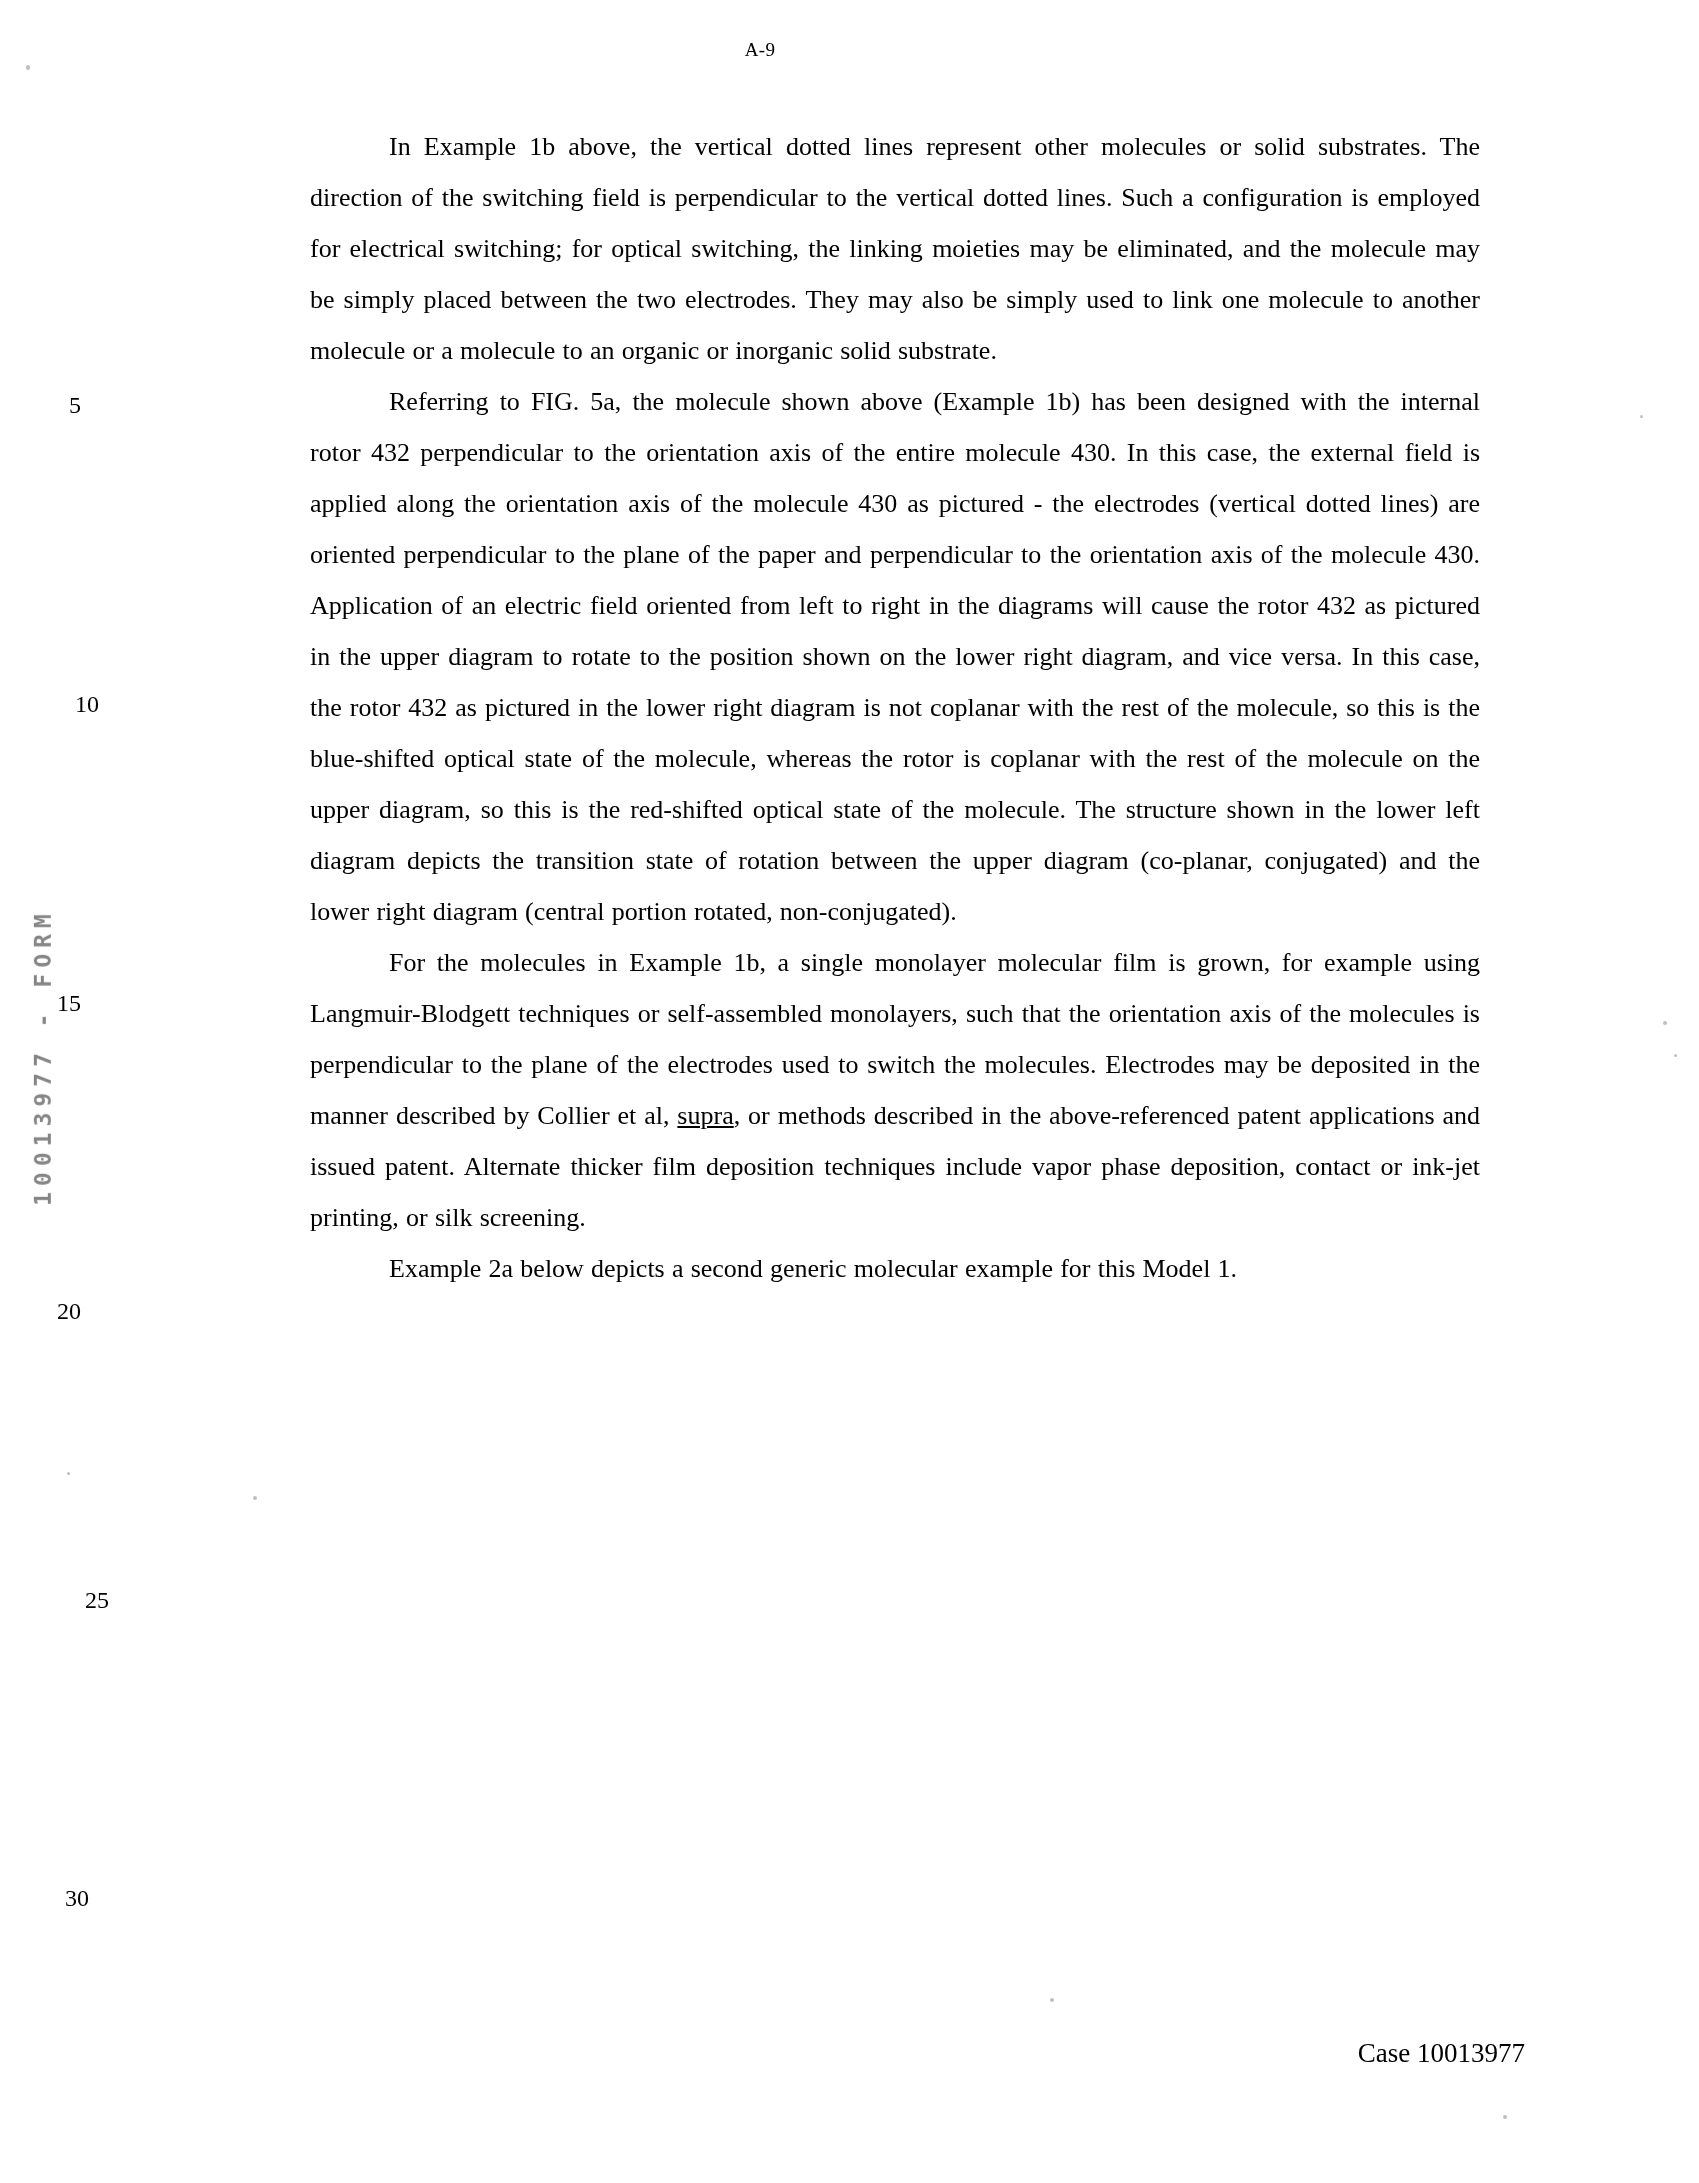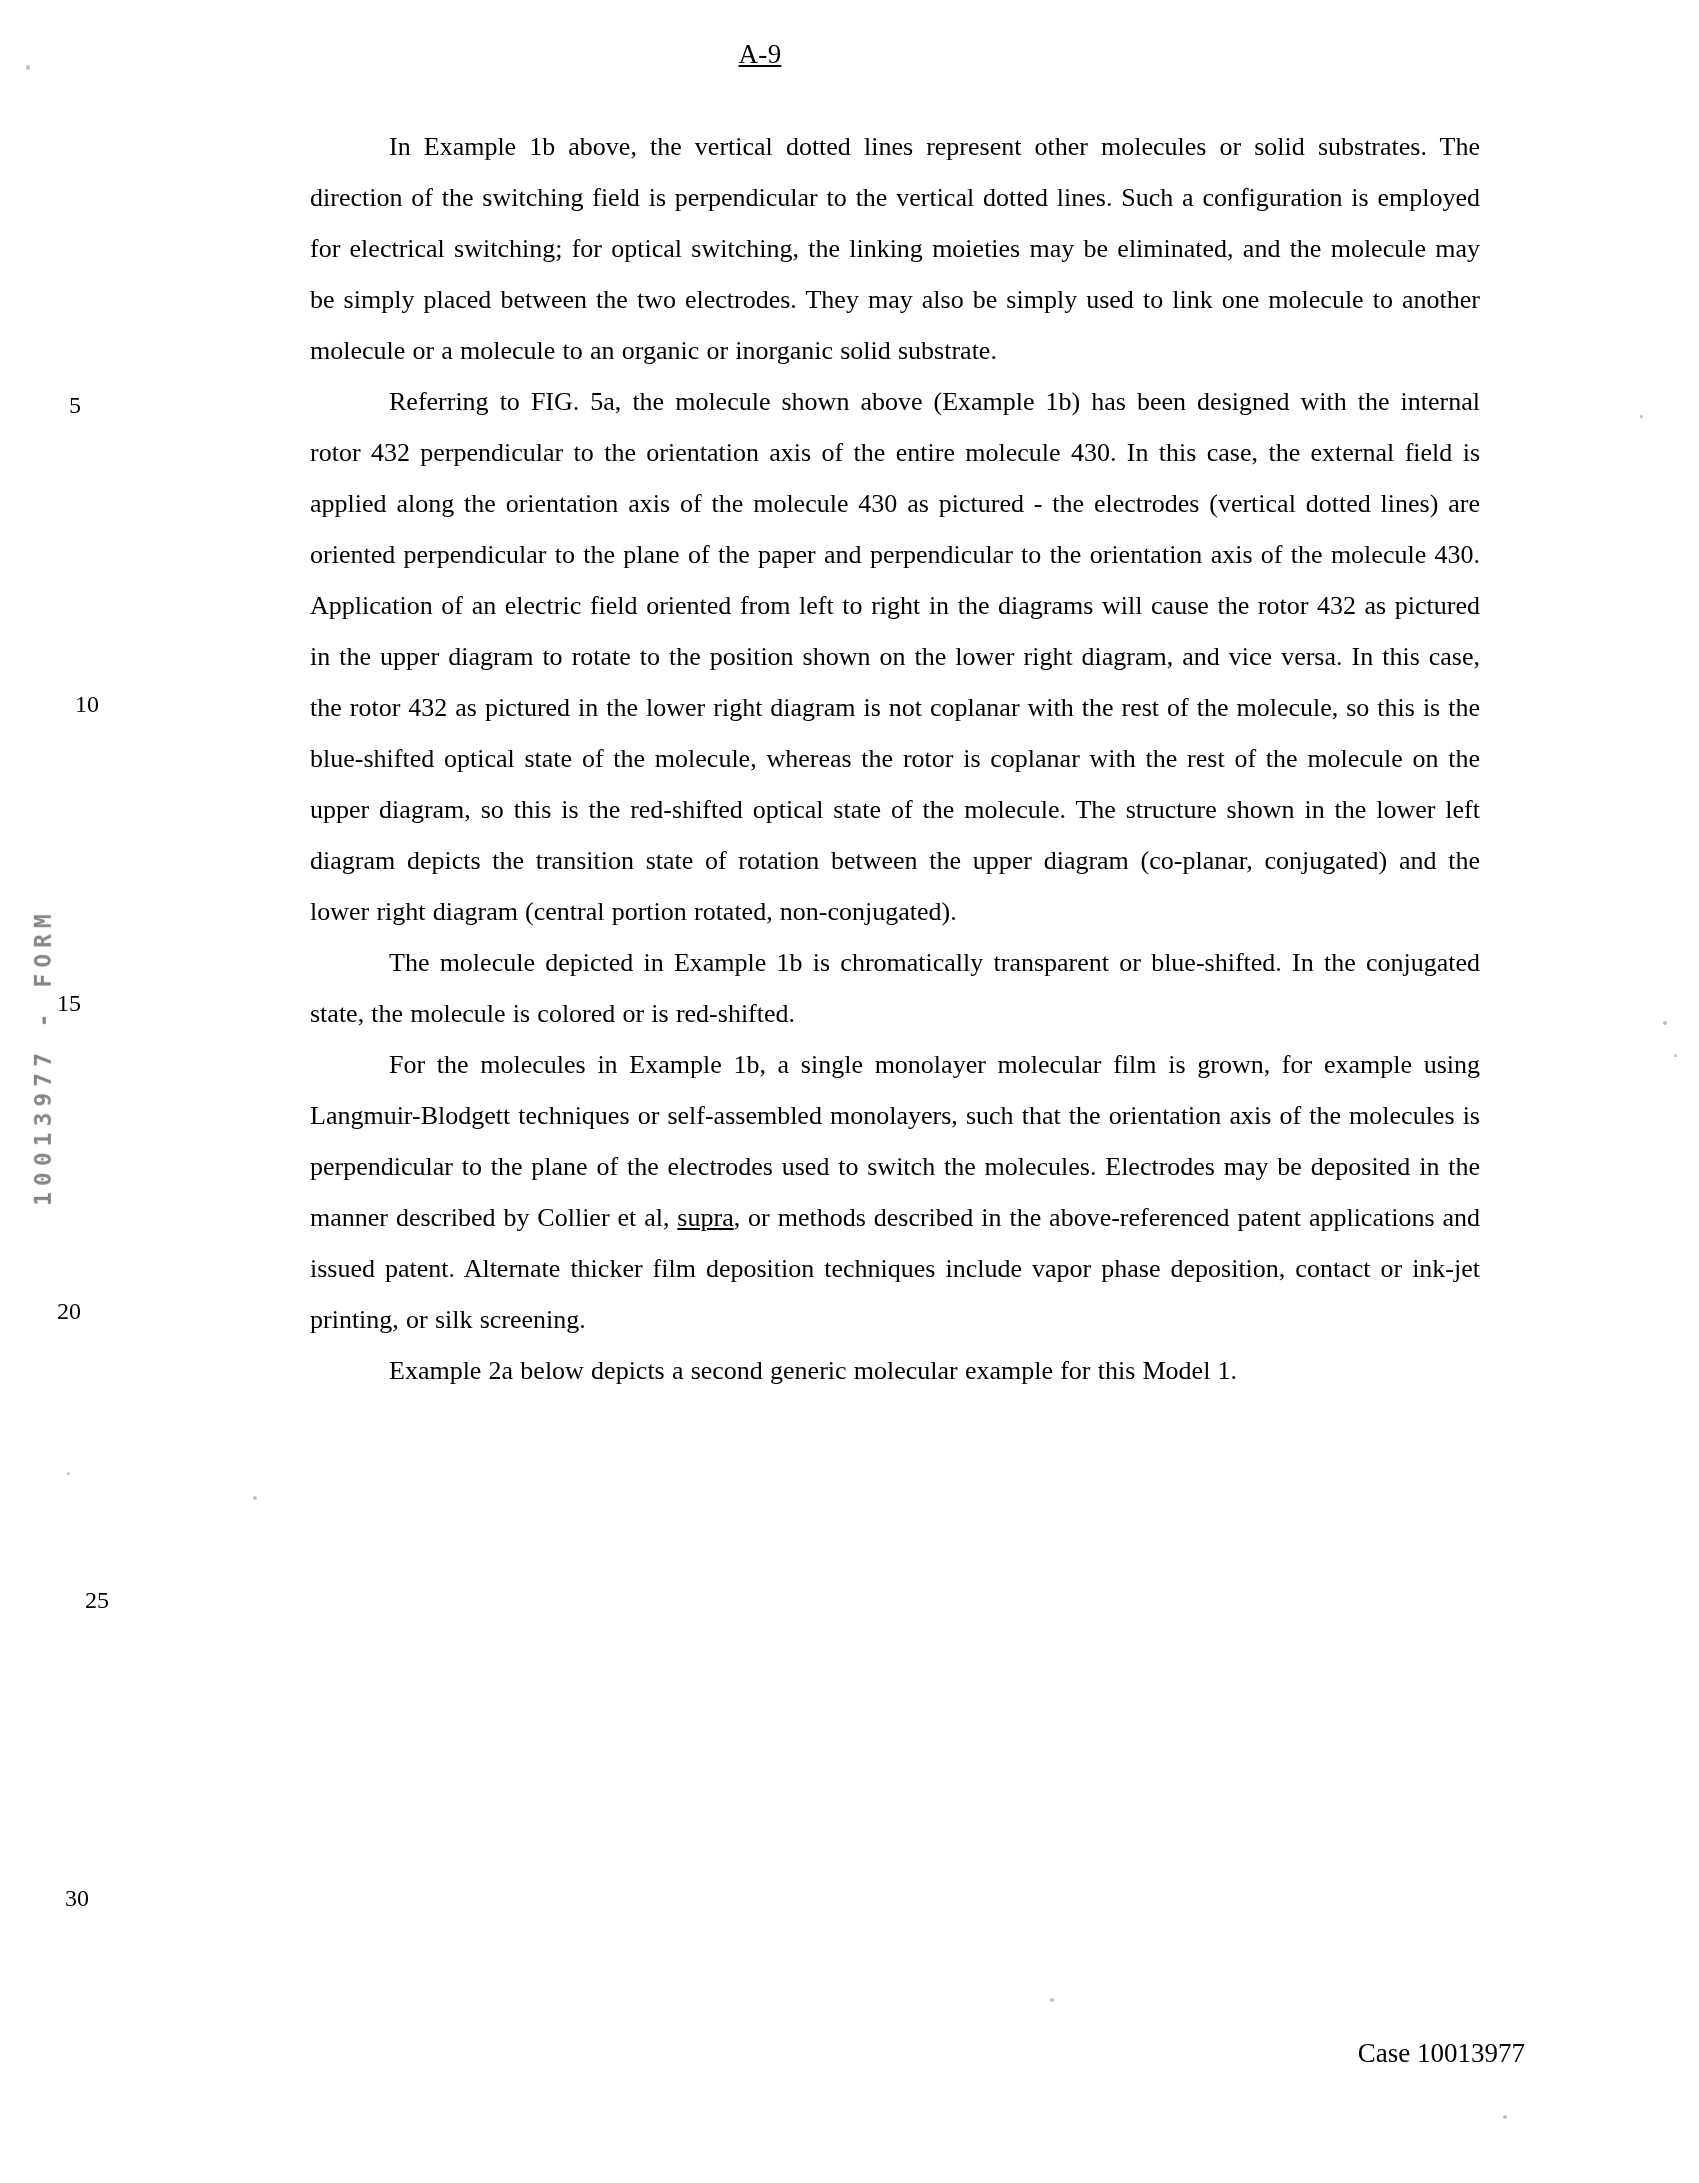--- a/index.html
+++ b/index.html
@@ -20,23 +20,22 @@
     overflow: hidden;
   }
 
   
   #page-header {
     position: absolute;
     top: 39px;
     left: 0;
     width: 1520px;
     text-align: center;
-    font-size: 27px;
+    font-size: 19px;
     letter-spacing: 0.3px;
-    text-decoration: underline;
   }
 
   
   #body-column {
     position: absolute;
     top: 121px;
     left: 310px;
     width: 1170px;
   }
 
@@ -133,21 +132,20 @@
       <div class="line-number" style="top: 691px; padding-left: 18px;">10</div>
       <div class="line-number" style="top: 990px; font-family: Liberation Serif, serif;">15</div>
       <div class="line-number" style="top: 1298px;">20</div>
       <div class="line-number" style="top: 1587px; padding-left: 28px;">25</div>
       <div class="line-number" style="top: 1885px; margin-left: 8px;">30</div>
     </div>
 
   <div id="body-column">
       <p class="para" id="para-1">In Example 1b above, the vertical dotted lines represent other molecules or solid substrates. The direction of the switching field is perpendicular to the vertical dotted lines. Such a configuration is employed for electrical switching; for optical switching, the linking moieties may be eliminated, and the molecule may be simply placed between the two electrodes. They may also be simply used to link one molecule to another molecule or a molecule to an organic or inorganic solid substrate.</p>
       <p class="para" id="para-2">Referring to FIG. 5a, the molecule shown above (Example 1b) has been designed with the internal rotor 432 perpendicular to the orientation axis of the entire molecule 430. In this case, the external field is applied along the orientation axis of the molecule 430 as pictured - the electrodes (vertical dotted lines) are oriented perpendicular to the plane of the paper and perpendicular to the orientation axis of the molecule 430. Application of an electric field oriented from left to right in the diagrams will cause the rotor 432 as pictured in the upper diagram to rotate to the position shown on the lower right diagram, and vice versa. In this case, the rotor 432 as pictured in the lower right diagram is not coplanar with the rest of the molecule, so this is the blue-shifted optical state of the molecule, whereas the rotor is coplanar with the rest of the molecule on the upper diagram, so this is the red-shifted optical state of the molecule. The structure shown in the lower left diagram depicts the transition state of rotation between the upper diagram (co-planar, conjugated) and the lower right diagram (central portion rotated, non-conjugated).</p>
-      <p class="para" id="para-3">The molecule depicted in Example 1b is chromatically transparent or blue-shifted. In the conjugated state, the molecule is colored or is red-shifted.</p>
       <p class="para" id="para-4">For the molecules in Example 1b, a single monolayer molecular film is grown, for example using Langmuir-Blodgett techniques or self-assembled monolayers, such that the orientation axis of the molecules is perpendicular to the plane of the electrodes used to switch the molecules. Electrodes may be deposited in the manner described by Collier et al, <u>supra</u>, or methods described in the above-referenced patent applications and issued patent. Alternate thicker film deposition techniques include vapor phase deposition, contact or ink-jet printing, or silk screening.</p>
       <p class="para" id="para-5">Example 2a below depicts a second generic molecular example for this Model 1.</p>
     </div>
 
   <div id="page-footer">
     <div id="footer-case">Case 10013977</div>
   </div>
 
   <div class="speck" style="left:25.6px; top:65px; width:4.7px; height:4.7px;"></div>
   <div class="speck" style="left:1663px; top:1021px; width:4px; height:4px;"></div>

